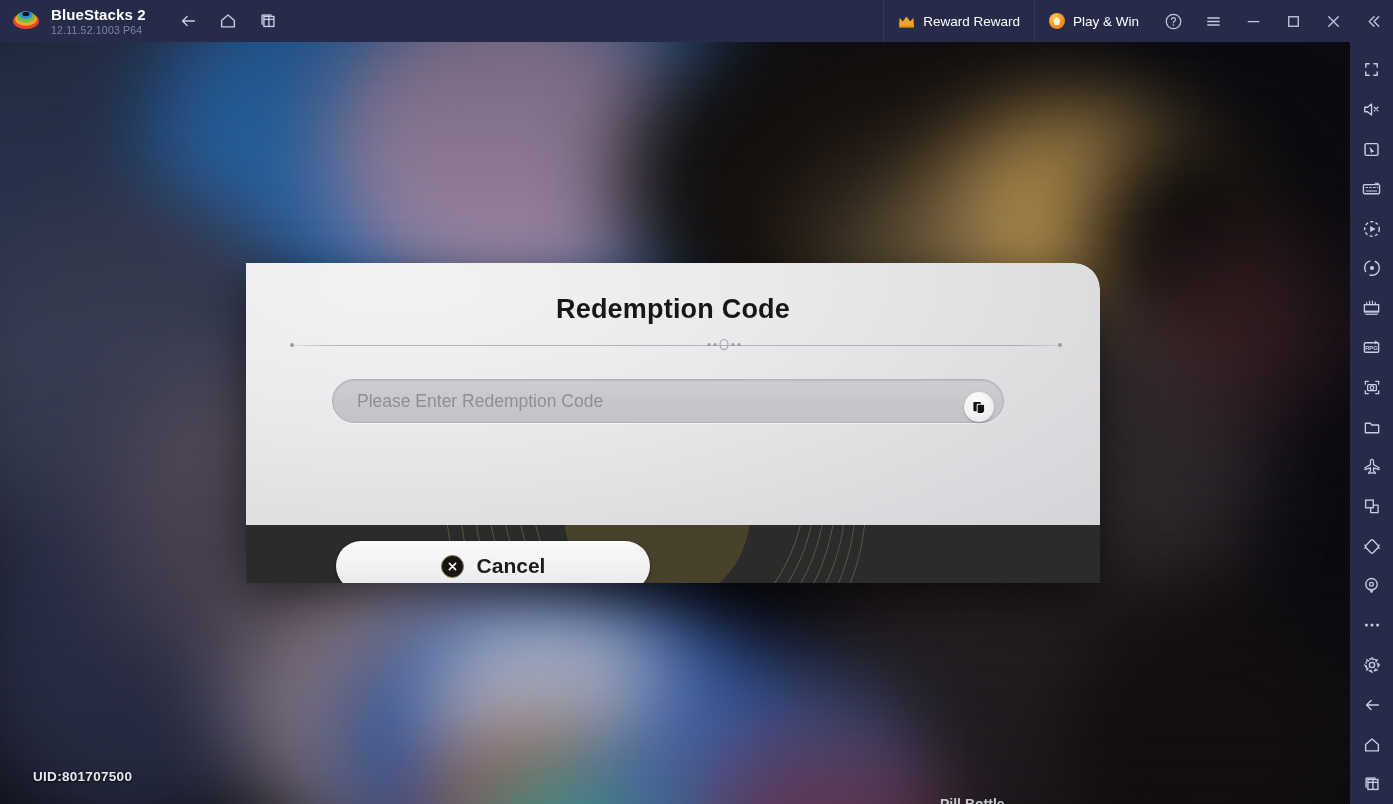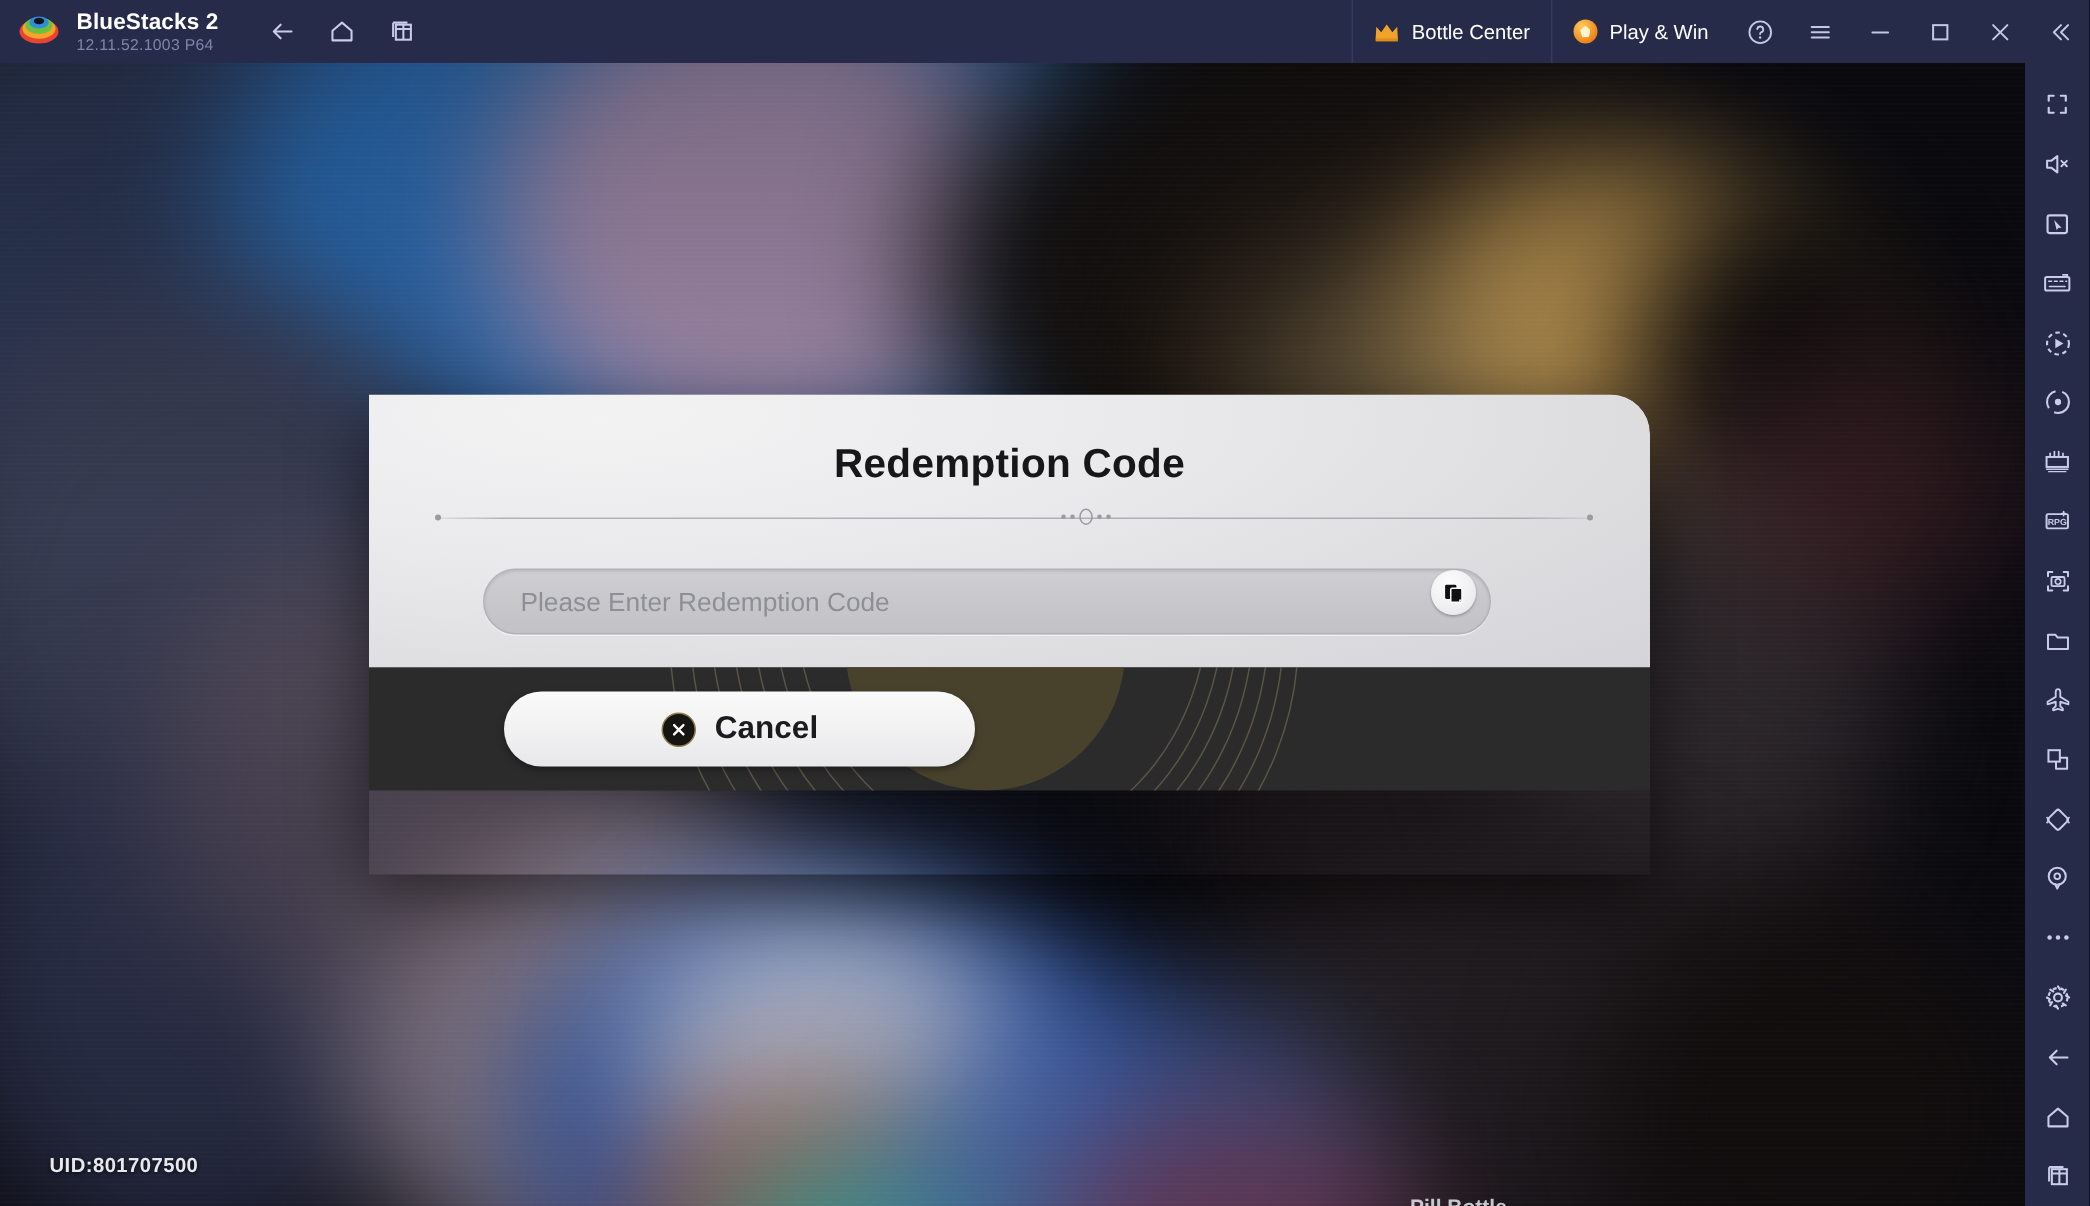--- a/index.html
+++ b/index.html
@@ -103,21 +103,21 @@
   .dialog{
     position:absolute; left:246px; top:263px;
     width:854px; height:320px;
     z-index:30;
     box-shadow:0 14px 48px rgba(0,0,0,.55);
     overflow:hidden;
     border-top-right-radius:26px;
   }
   .dlg-body{
     position:relative;
-    height:182px;
+    height:262px;
     background:
       radial-gradient(120% 150% at 18% 8%, #f3f3f4 0%, #eaeaec 35%, #dcdcdf 70%, #d2d2d6 100%);
     border-top-right-radius:26px;
     overflow:hidden;
   }
   .dlg-title{
     position:absolute; top:31px; left:0; width:100%;
     text-align:center;
     font-size:27px; font-weight:700; color:#17171a;
     letter-spacing:.2px;
@@ -140,27 +140,27 @@
     margin-left:48px;
     display:flex; align-items:center; gap:3px;
   }
   .divider .orn .d{ width:3px;height:3px;border-radius:50%;background:#9a9aa2; }
   .divider .orn .ring{
     width:9px;height:11px;border:1.3px solid #9a9aa2;border-radius:50%;
     background:transparent;
   }
 
   .inputwrap{
-    position:absolute; top:116px; left:76px;
+    position:absolute; top:116px; left:86px;
     width:672px; height:44px;
     border-radius:22px;
     background:linear-gradient(180deg,#cfcfd3 0%, #c7c7cb 55%, #c2c2c7 100%);
     border:1px solid #b2b2b8;
     box-shadow:inset 0 1px 2px rgba(0,0,0,.10), 0 1px 0 rgba(255,255,255,.55);
-    display:flex; align-items:flex-start;gap:45px;
+    display:flex; align-items:flex-end;gap:45px;
   }
   .code-input{
     flex:1 1 auto; height:100%;
     border:none; outline:none; background:transparent;
     padding-left:24px; padding-right:10px;
     font-family:"Liberation Sans", sans-serif;
     font-size:17.5px; color:#2c2c30; font-weight:500;
   }
   .code-input::placeholder{ color:#8e8e96; font-weight:500; }
   .paste-btn{
@@ -357,21 +357,21 @@
 
     <div class="tb-spacer"></div>
 
     <div class="tb-pill">
       <span class="crown">
         <svg width="17" height="13" viewBox="0 0 18 14" aria-hidden="true">
           <path d="M1 12 L1.5 3 L5 7 L9 1.5 L13 7 L16.5 3 L17 12 Z" fill="#f0a32a"></path>
           <rect x="1" y="11.4" width="16" height="2.2" fill="#e08c15"></rect>
         </svg>
       </span>
-      <span>Bottle Center</span>
+      <span>Reward Reward</span>
     </div>
 
     <div class="tb-pill">
       <span class="playwin-dot">
           <b></b>
         </span>
       <span>Play &amp; Win</span>
     </div>
 
     <div class="tb-icons">

